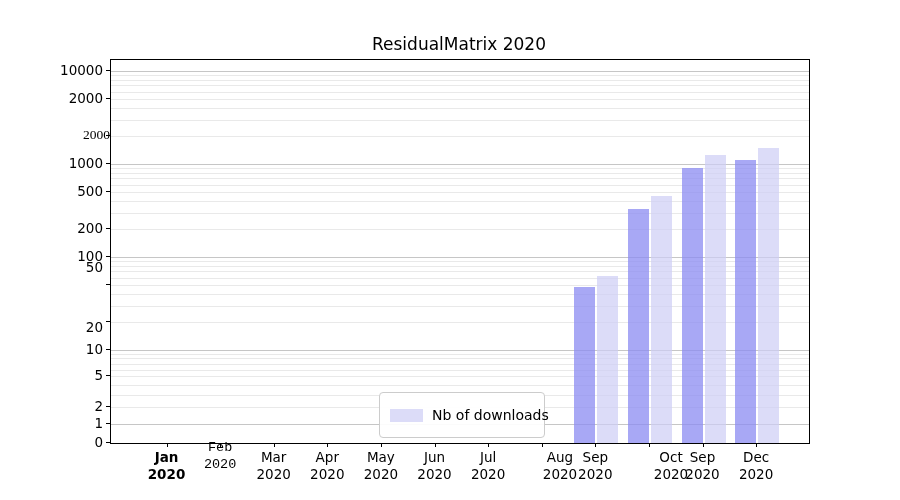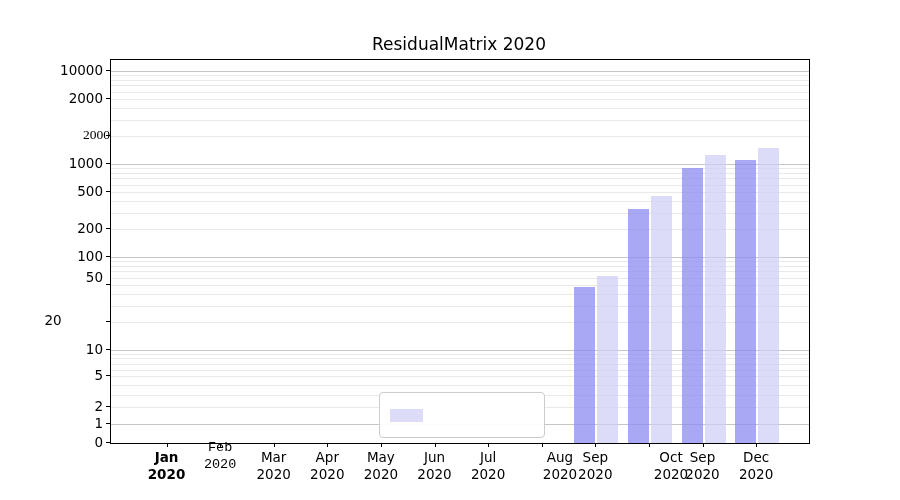--- a/index.html
+++ b/index.html
@@ -145,23 +145,23 @@
       <div class="ytick-label" style="left: 3px; top: 433px;">0</div>
       <div class="ytick-stub" style="left: 106px; top: 422.564px; width: 4px;"></div>
       <div class="ytick-label" style="left: 3px; top: 413.564px;">1</div>
       <div class="ytick-stub" style="left: 106px; top: 406.401px; width: 4px;"></div>
       <div class="ytick-label" style="left: 3px; top: 397.401px;">2</div>
       <div class="ytick-stub" style="left: 106px; top: 375.468px; width: 4px;"></div>
       <div class="ytick-label" style="left: 3px; top: 366.468px;">5</div>
       <div class="ytick-stub" style="left: 106px; top: 348.601px; width: 4px;"></div>
       <div class="ytick-label" style="left: 3px; top: 339.601px;">10</div>
       <div class="ytick-stub" style="left: 106px; top: 320.902px; width: 4px;"></div>
-      <div class="ytick-label" style="left: 3px; top: 311px; text-align: center;">20</div>
+      <div class="ytick-label" style="left: 3px; top: 318px;">20</div>
       <div class="ytick-stub" style="left: 106px; top: 283.977px; width: 4px;"></div>
-      <div class="ytick-label" style="left: 3px; top: 268px;">50</div>
+      <div class="ytick-label" style="left: 3px; top: 258px;">50</div>
       <div class="ytick-stub" style="left: 106px; top: 255.993px; width: 4px;"></div>
       <div class="ytick-label" style="left: 3px; top: 246.993px;">100</div>
       <div class="ytick-stub" style="left: 106px; top: 228px; width: 4px;"></div>
       <div class="ytick-label" style="left: 3px; top: 219px;">200</div>
       <div class="ytick-stub" style="left: 106px; top: 190.992px; width: 4px;"></div>
       <div class="ytick-label" style="left: 3px; top: 181.992px;">500</div>
       <div class="ytick-stub" style="left: 106px; top: 162.996px; width: 4px;"></div>
       <div class="ytick-label" style="left: 3px; top: 153.996px;">1000</div>
       <div class="ytick-stub" style="left: 106px; top: 135px; width: 4px;"></div>
       <div class="ytick-label" style="left: 10px; top: 126px; font-family: Liberation Serif, serif;">2000</div>
@@ -205,15 +205,16 @@
       <div class="xtick-label" style="left: 670.5px; top: 449px;">Sep
 2020</div>
       <div class="xtick-stub" style="left: 756.1px; top: 443px; height: 4px;"></div>
       <div class="xtick-label" style="left: 724.1px; top: 449px;">Dec
 2020</div>
     </div>
 
   <div class="legend">
     <div class="legend-row">
       <span class="legend-swatch" id="swatch1" style="background: rgba(205, 205, 245, 0.7);"></span>
+      <span class="legend-label">Nb of downloads</span>
     </div>
   </div>
 </div>
 
 </body></html>

